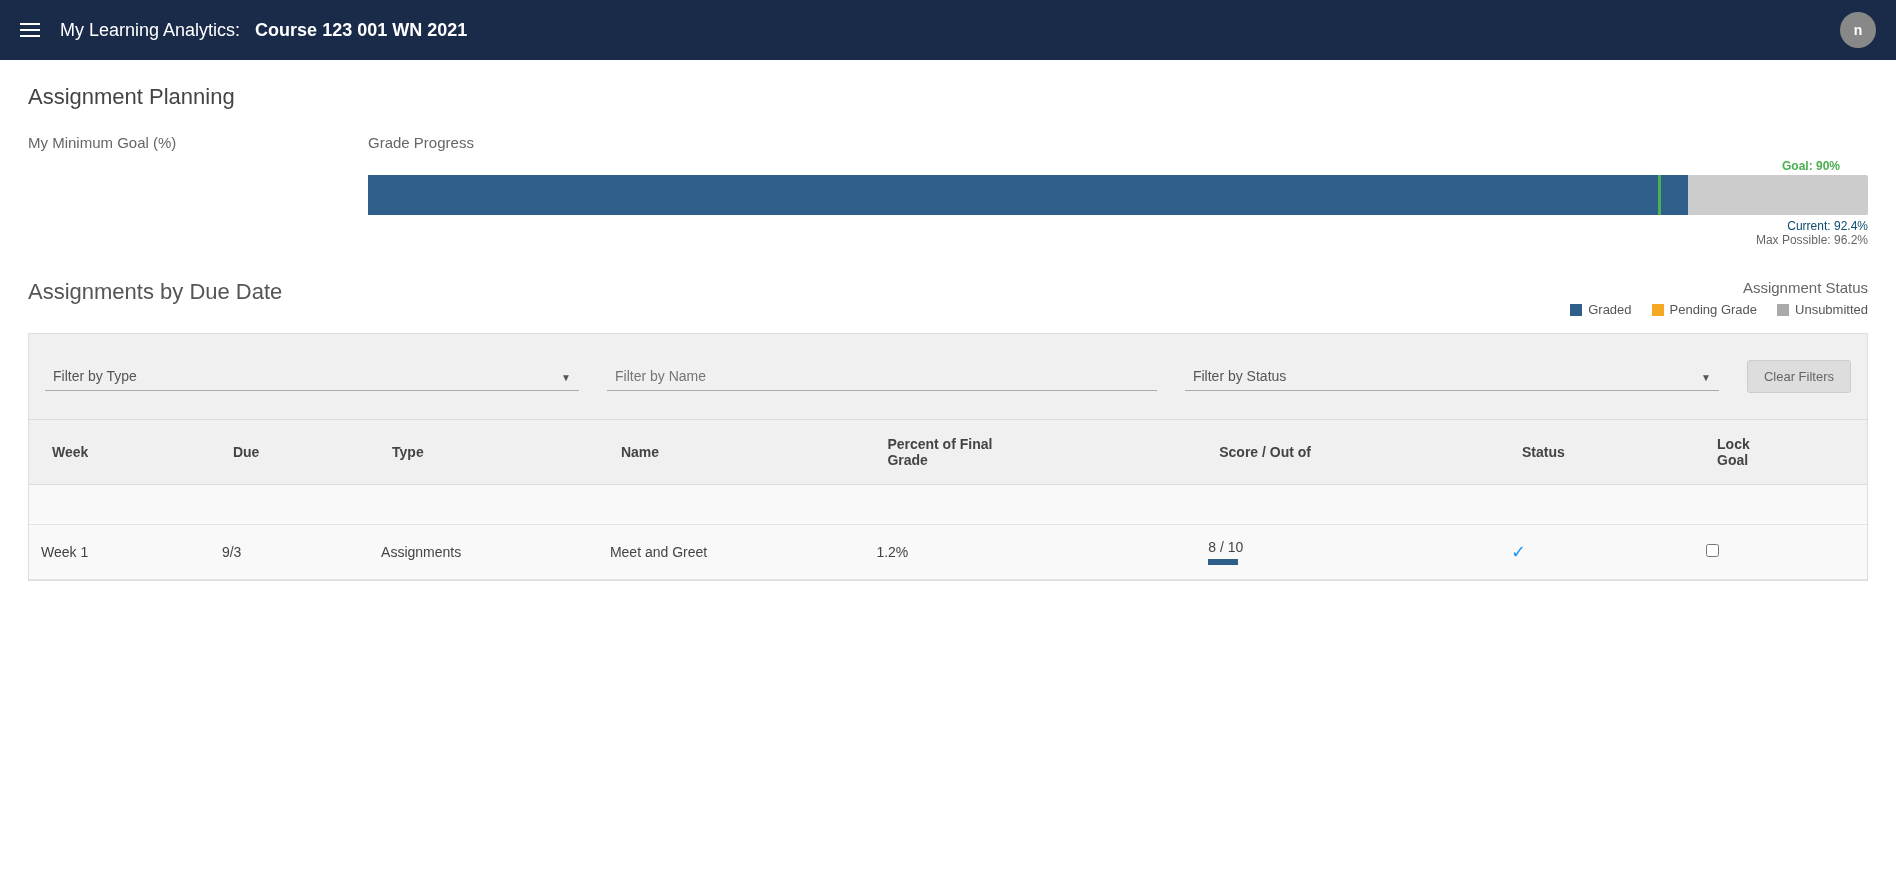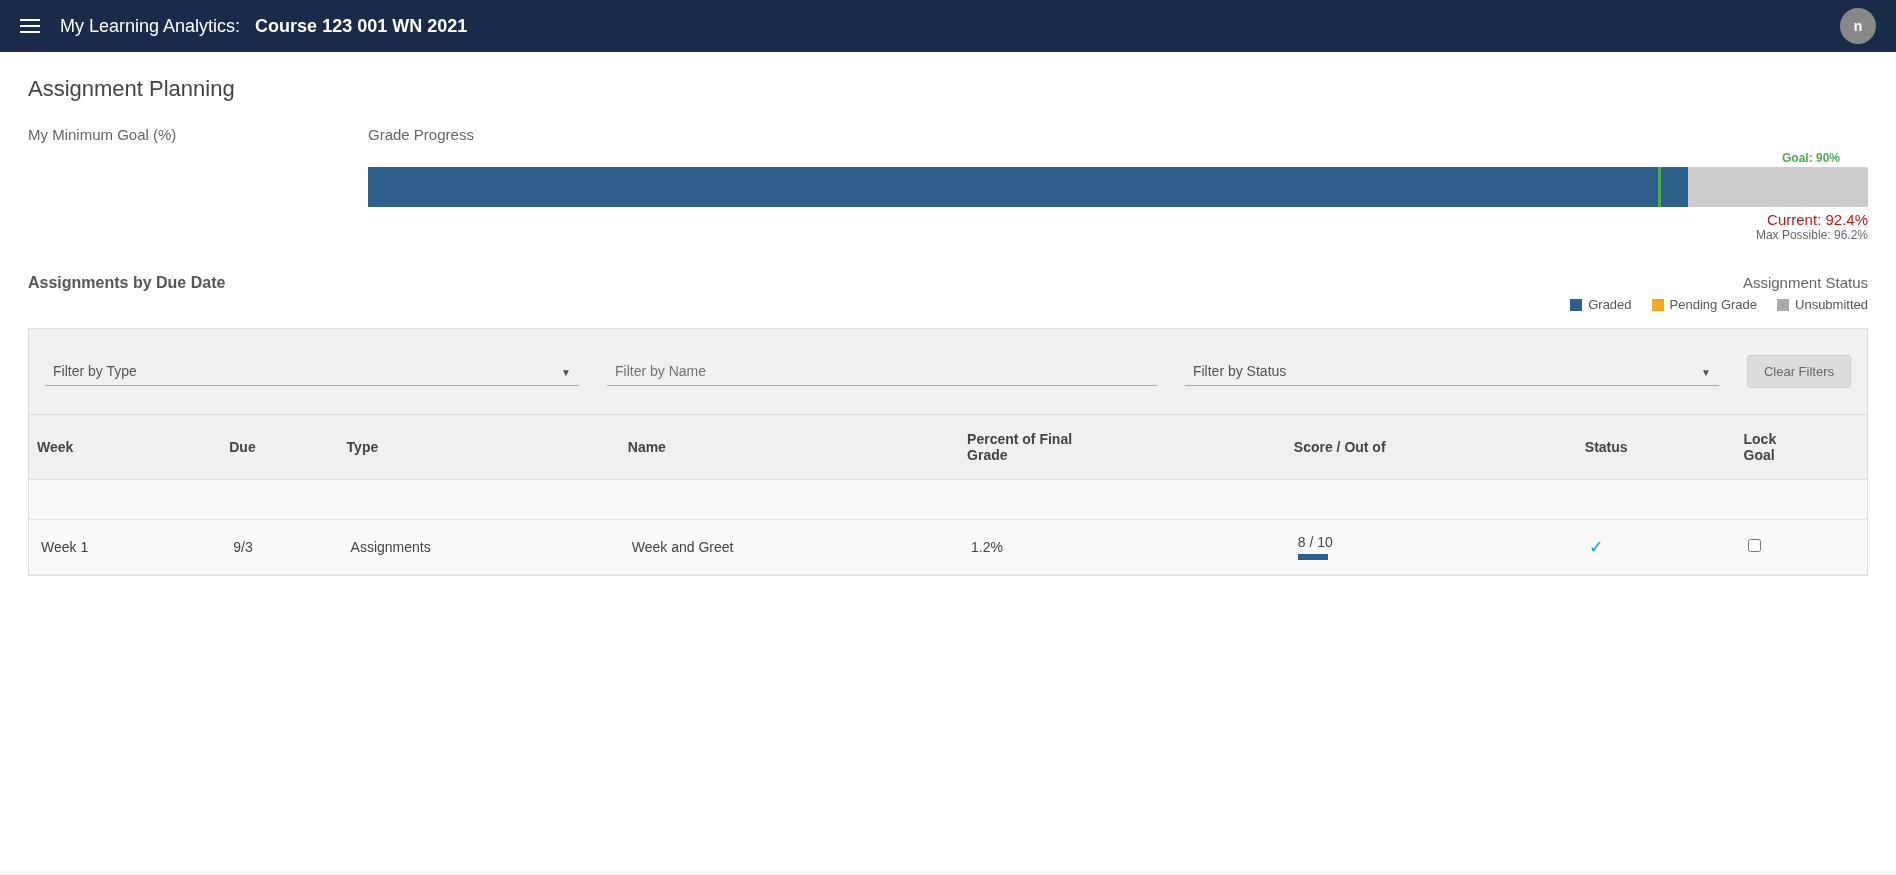--- a/index.html
+++ b/index.html
@@ -5,21 +5,21 @@
     * { box-sizing: border-box; margin: 0; padding: 0; }
     body { font-family: Arial, sans-serif; background: #f5f5f5; color: #333; font-size: 14px; }
 
     
     .header {
       background: #1a2b4a;
       color: white;
       display: flex;
       align-items: center;
       padding: 0 20px;
-      height: 52px;
+      height: 60px;
       justify-content: space-between;
     }
     .header-left {
       display: flex;
       align-items: center;
       gap: 20px;
     }
     .hamburger {
       display: flex;
       flex-direction: column;
@@ -173,44 +173,44 @@
     }
 
     .progress-labels {
       display: flex;
       flex-direction: column;
       align-items: flex-end;
       margin-top: 4px;
     }
 
     .current-label {
-      font-size: 15px;
-      color: #b91c1c;
+      font-size: 12px;
+      color: #0c4a6e;
     }
 
     .max-label {
       font-size: 12px;
       color: #666;
     }
 
     
     .assignments-section {
       margin-top: 8px;
     }
 
     .assignments-header {
       display: flex;
       justify-content: space-between;
       align-items: flex-start;
       margin-bottom: 16px;
     }
 
     .assignments-title {
-      font-size: 16px;
-      font-weight: 700;
+      font-size: 22px;
+      font-weight: 400;
       color: #555;
     }
 
     .assignment-status-legend {
       text-align: right;
     }
 
     .status-title {
       font-size: 15px;
       color: #666;
@@ -313,21 +313,21 @@
     table {
       width: 100%;
       border-collapse: collapse;
     }
 
     thead tr {
       background: #f0f0f0;
     }
 
     th {
-      padding: 16px 8px;
+      padding: 16px 23px;
       text-align: left;
       font-weight: 600;
       color: #444;
       font-size: 14px;
       border-bottom: 1px solid #ddd;
     }
 
     td {
       padding: 14px 12px;
       color: #444;
@@ -470,21 +470,21 @@
           <tr>
             <td colspan="8" style="height:40px; background:#f9f9f9; border-bottom:1px solid #e5e5e5;"></td>
           </tr>
 
           <tr>
             <td>
               <a href="#" class="week-link">Week 1</a>
             </td>
             <td>9/3</td>
             <td>Assignments</td>
-            <td>Week and Greet</td>
+            <td>Meet and Greet</td>
             <td>1.2%</td>
             <td>
               <div class="score-cell">
                 <span>8 / 10</span>
                 <div class="score-bar" style="width:30px;"></div>
               </div>
             </td>
             <td>
               <span class="checkmark">✓</span>
             </td>

